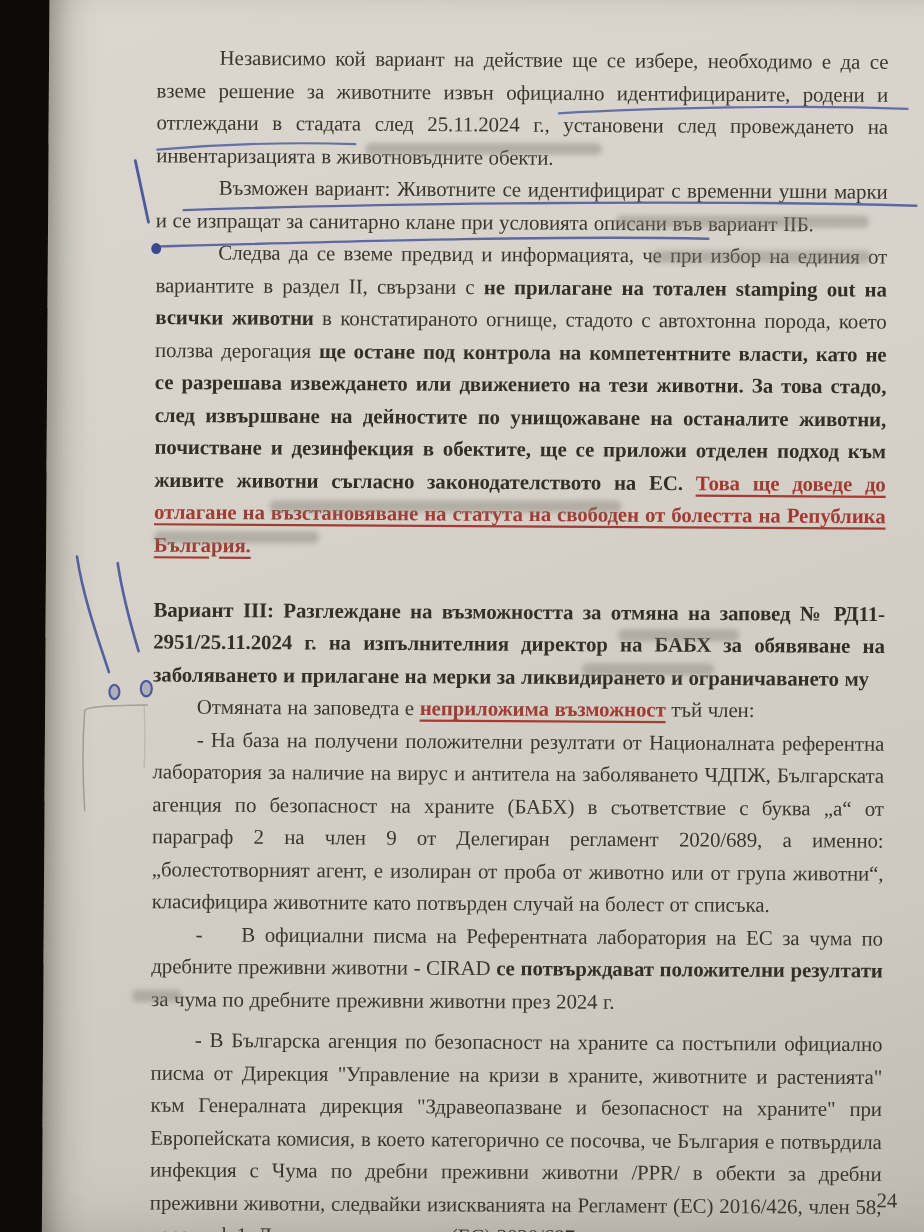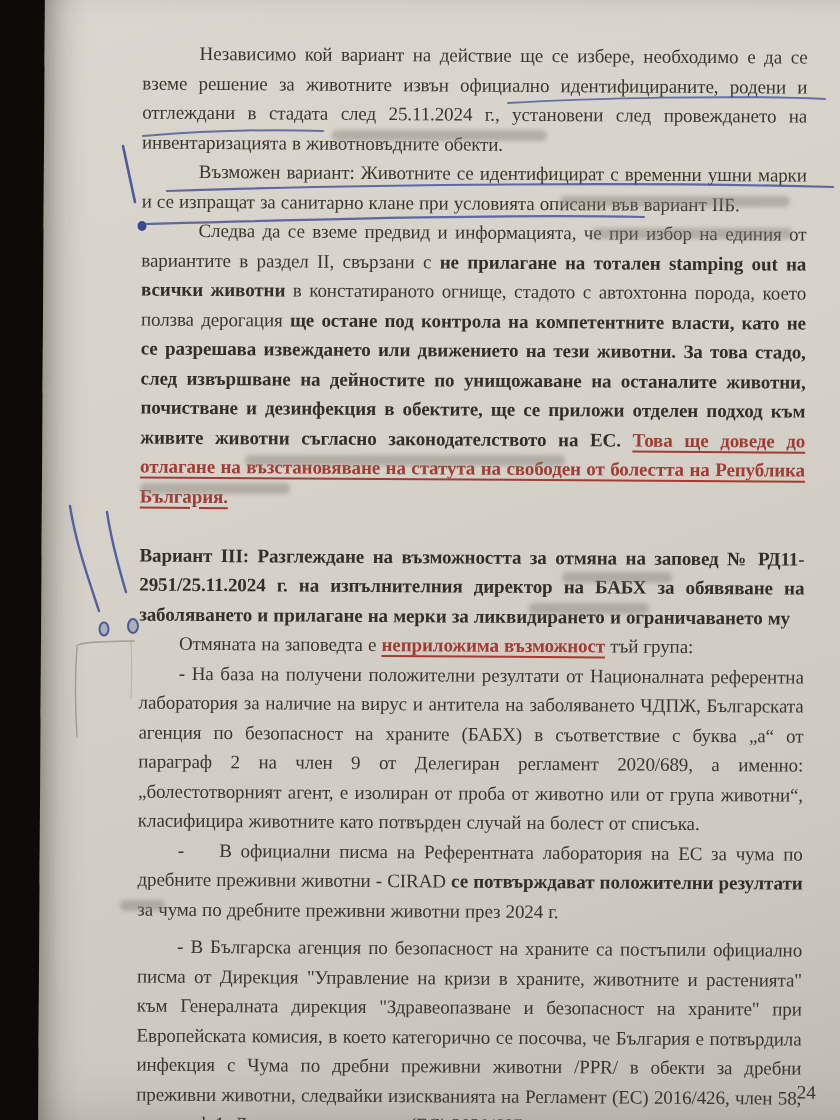--- a/index.html
+++ b/index.html
@@ -55,21 +55,21 @@
     <div class="content">
 
       <p class="para"><span>Независимо кой вариант на действие ще се избере, необходимо е да се вземе решение за животните извън официално идентифицираните, родени и отглеждани в стадата след 25.11.2024 г., установени след провеждането на инвентаризацията в животновъдните обекти.</span></p>
 
       <p class="para"><span>Възможен вариант: Животните се идентифицират с временни ушни марки и се изпращат за санитарно клане при условията описани във вариант IIБ.</span></p>
 
       <p class="para"><span>Следва да се вземе предвид и информацията, че при избор на единия от вариантите в раздел II, свързани с </span><span class="seg-bold">не прилагане на тотален stamping out на всички животни</span><span> в констатираното огнище, стадото с автохтонна порода, което ползва дерогация </span><span class="seg-bold">ще остане под контрола на компетентните власти, като не се разрешава извеждането или движението на тези животни. За това стадо, след извършване на дейностите по унищожаване на останалите животни, почистване и дезинфекция в обектите, ще се приложи отделен подход към живите животни съгласно законодателството на ЕС. </span><span class="seg-red">Това ще доведе до отлагане на възстановяване на статута на свободен от болестта на Република България.</span></p>
 
       <p class="para heading"><span>Вариант III: Разглеждане на възможността за отмяна на заповед № РД11-2951/25.11.2024 г. на изпълнителния директор на БАБХ за обявяване на заболяването и прилагане на мерки за ликвидирането и ограничаването му</span></p>
 
-      <p class="para dash"><span>Отмяната на заповедта е </span><span class="seg-red">неприложима възможност</span><span> тъй група:</span></p>
+      <p class="para dash"><span>Отмяната на заповедта е </span><span class="seg-red">неприложима възможност</span><span> тъй член:</span></p>
 
       <p class="para dash"><span>- На база на получени положителни резултати от Националната референтна лаборатория за наличие на вирус и антитела на заболяването ЧДПЖ, Българската агенция по безопасност на храните (БАБХ) в съответствие с буква „а“ от параграф 2 на член 9 от Делегиран регламент 2020/689, а именно: „болестотворният агент, е изолиран от проба от животно или от група животни“, класифицира животните като потвърден случай на болест от списъка.</span></p>
 
       <p class="para dash"><span>-&nbsp;&nbsp;&nbsp;&nbsp;В официални писма на Референтната лаборатория на ЕС за чума по дребните преживни животни - CIRAD </span><span class="seg-bold">се потвърждават положителни резултати</span><span> за чума по дребните преживни животни през 2024 г.</span></p>
 
       <p class="para dash p7"><span>- В Българска агенция по безопасност на храните са постъпили официално писма от Дирекция "Управление на кризи в храните, животните и растенията" към Генералната дирекция "Здравеопазване и безопасност на храните" при Европейската комисия, в което категорично се посочва, че България е потвърдила инфекция с Чума по дребни преживни животни /PPR/ в обекти за дребни преживни животни, следвайки изискванията на Регламент (ЕС) 2016/426, член 58, параграф 1, Делегиран регламент (ЕС) 2020/687 и</span></p>
 
     </div>
 
     <div class="page-number">24</div>

